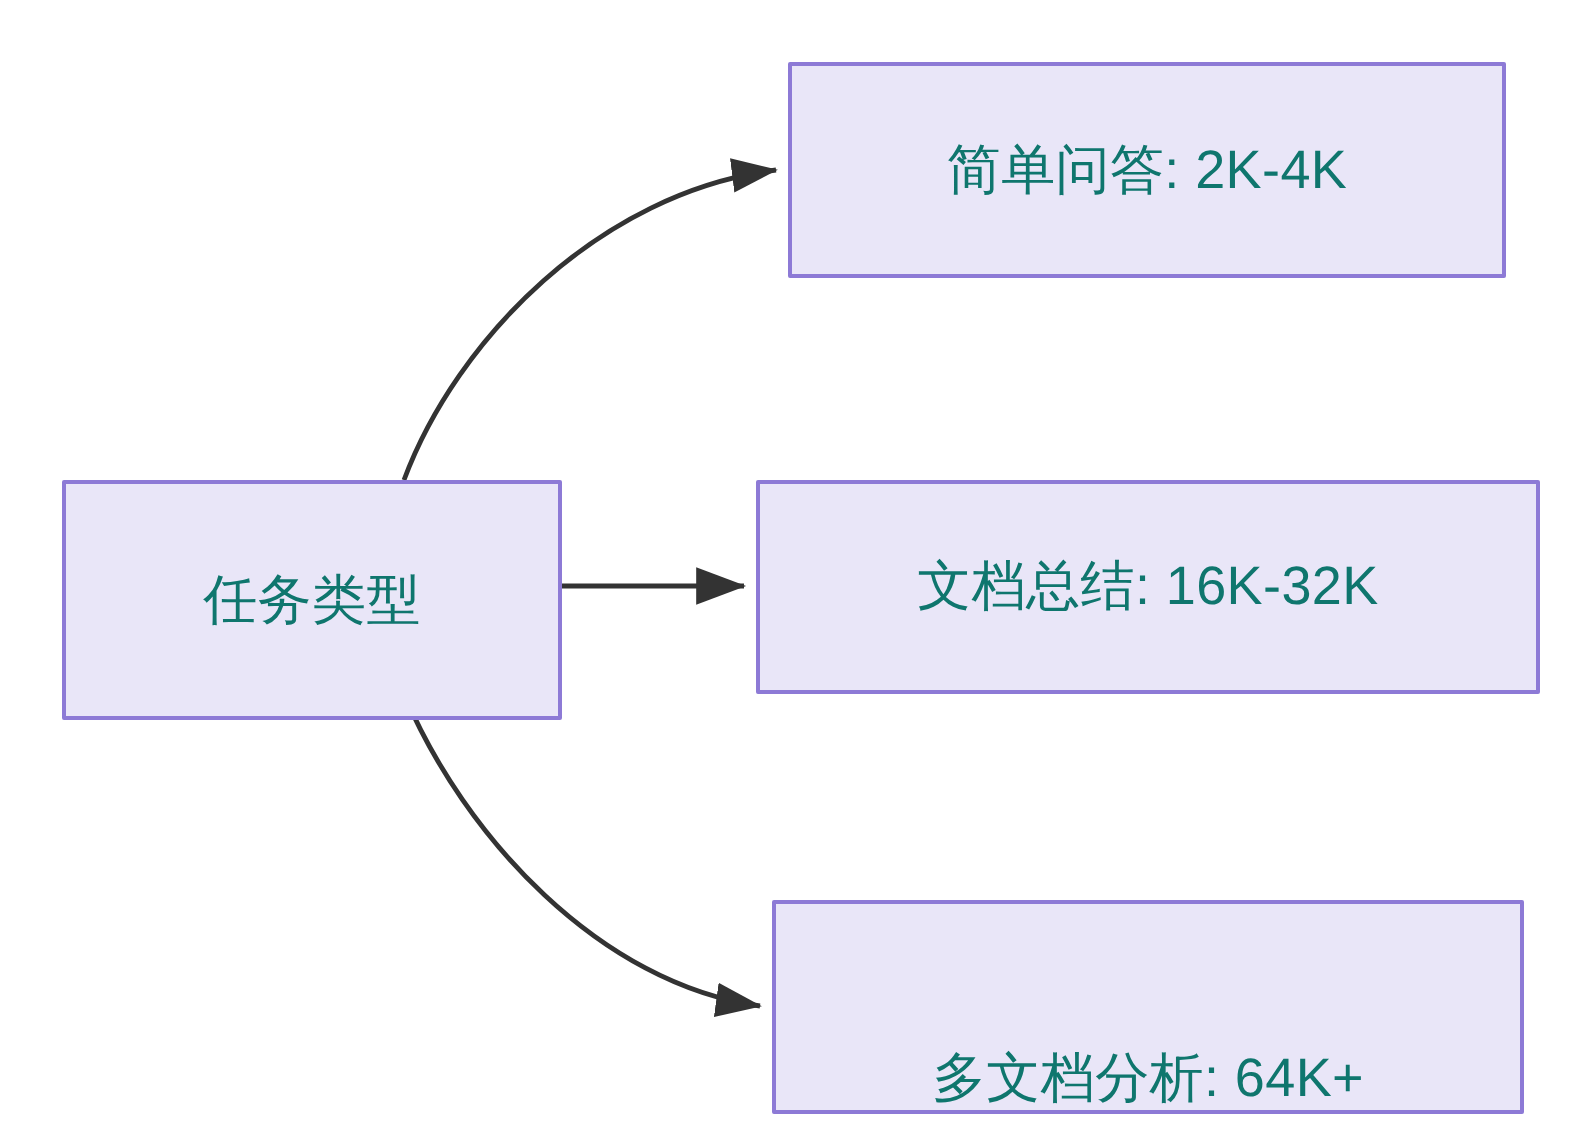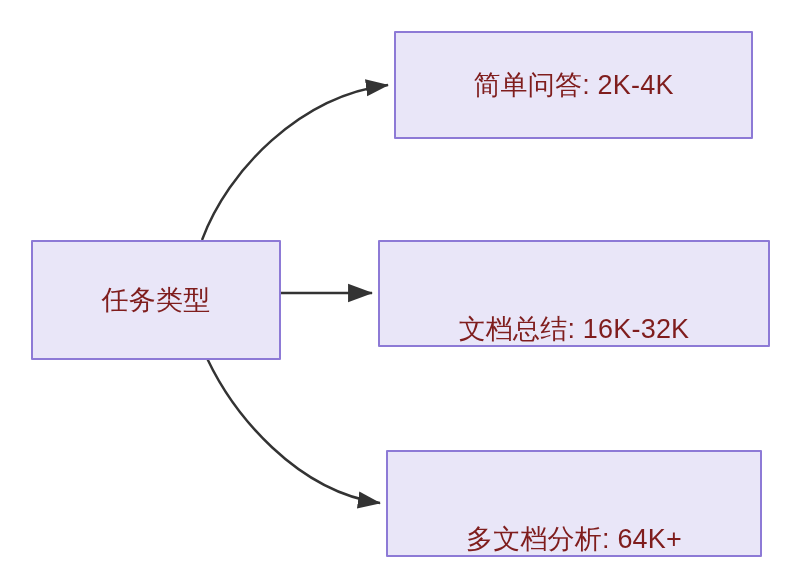--- a/index.html
+++ b/index.html
@@ -28,21 +28,21 @@
   }
   .node {
     position: absolute;
     box-sizing: border-box;
     background: #e9e6f8;
     border: 2px solid #8d7ad6;
     border-radius: 1px;
     display: flex;
     align-items: center;
     justify-content: center;
-    color: #7f1d1d;
+    color: #0f766e;
     font-size: 27px;
     line-height: 1.2;
     letter-spacing: 0.2px;
     white-space: nowrap;
   }
   .node-label {
     display: block;
   }
   
   #node-root {
@@ -56,21 +56,20 @@
     left: 394px;
     top: 31px;
     width: 359px;
     height: 108px;
   }
   #node-doc-summary {
     left: 378px;
     top: 240px;
     width: 392px;
     height: 107px;
-    align-items: flex-end;
   }
   #node-multidoc {
     left: 386px;
     top: 450px;
     width: 376px;
     height: 107px;
     align-items: flex-end;
   }
 </style>
 </head>

